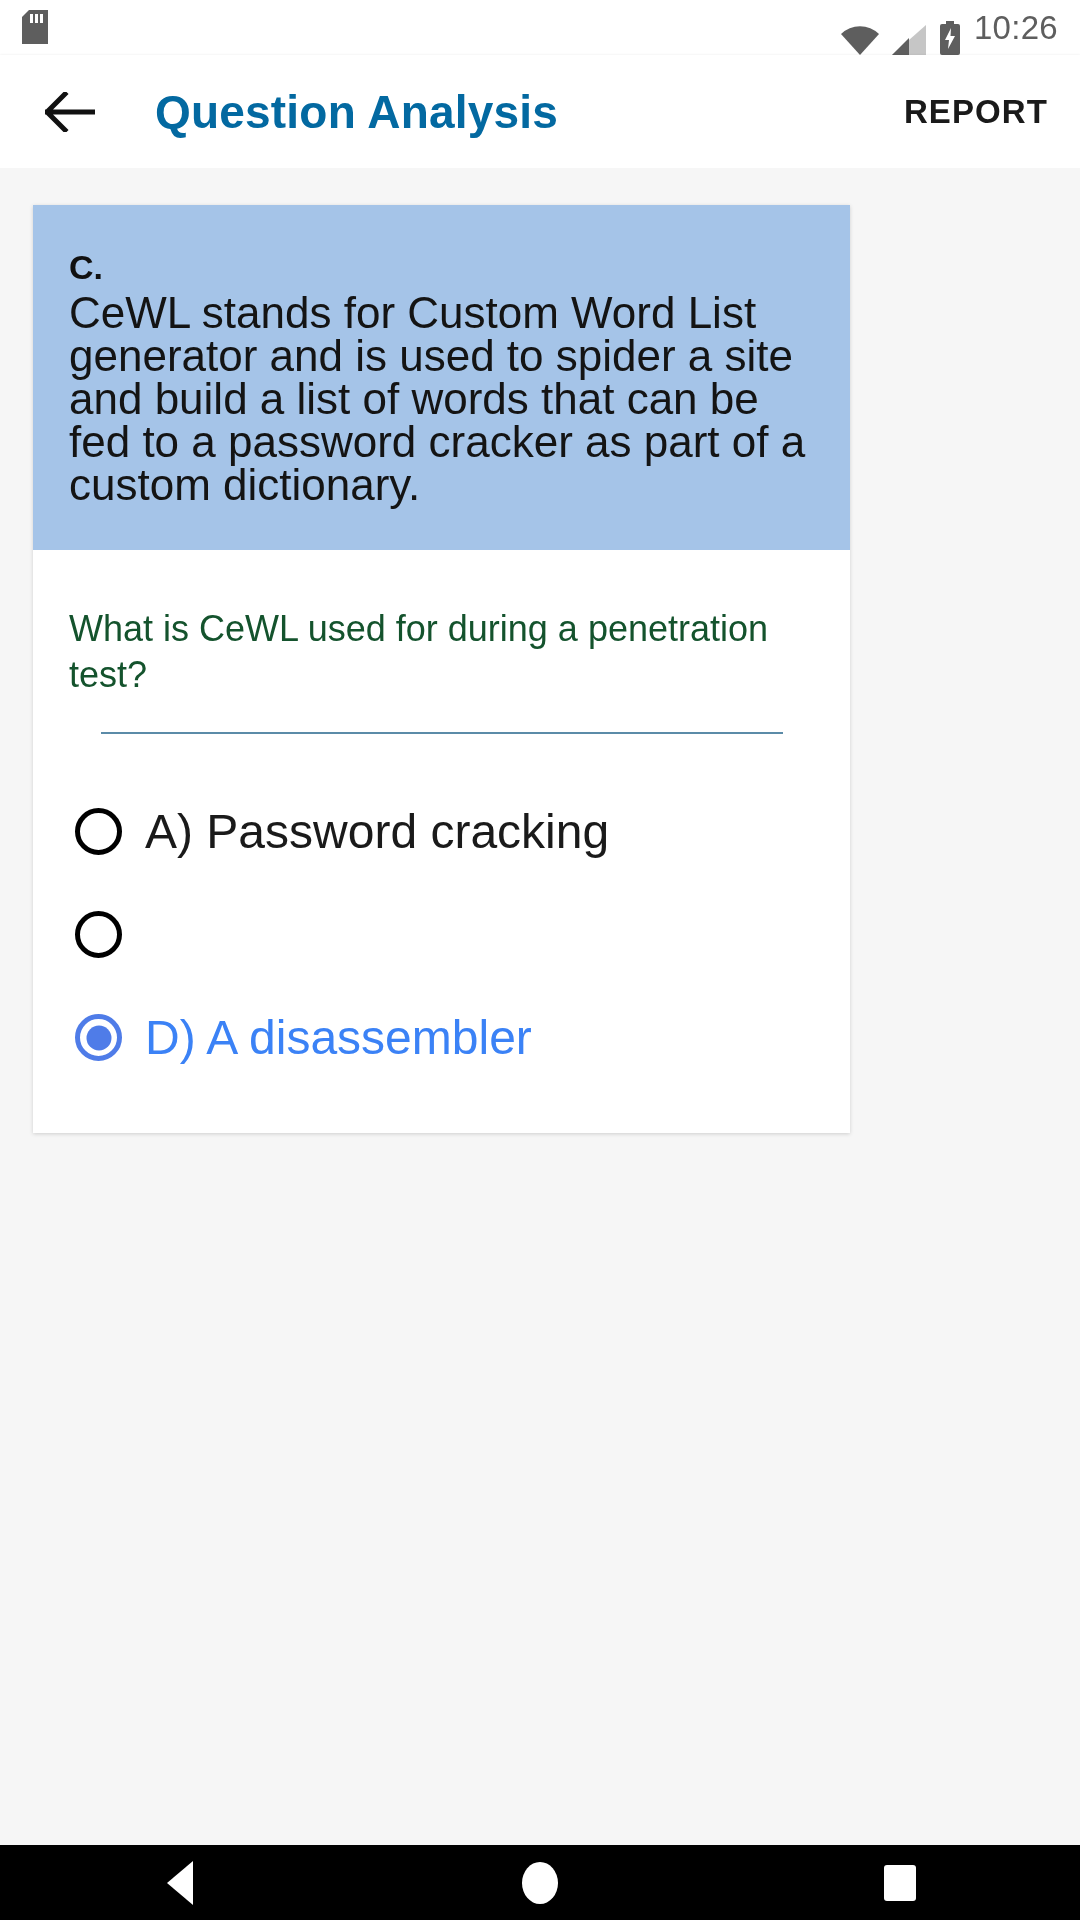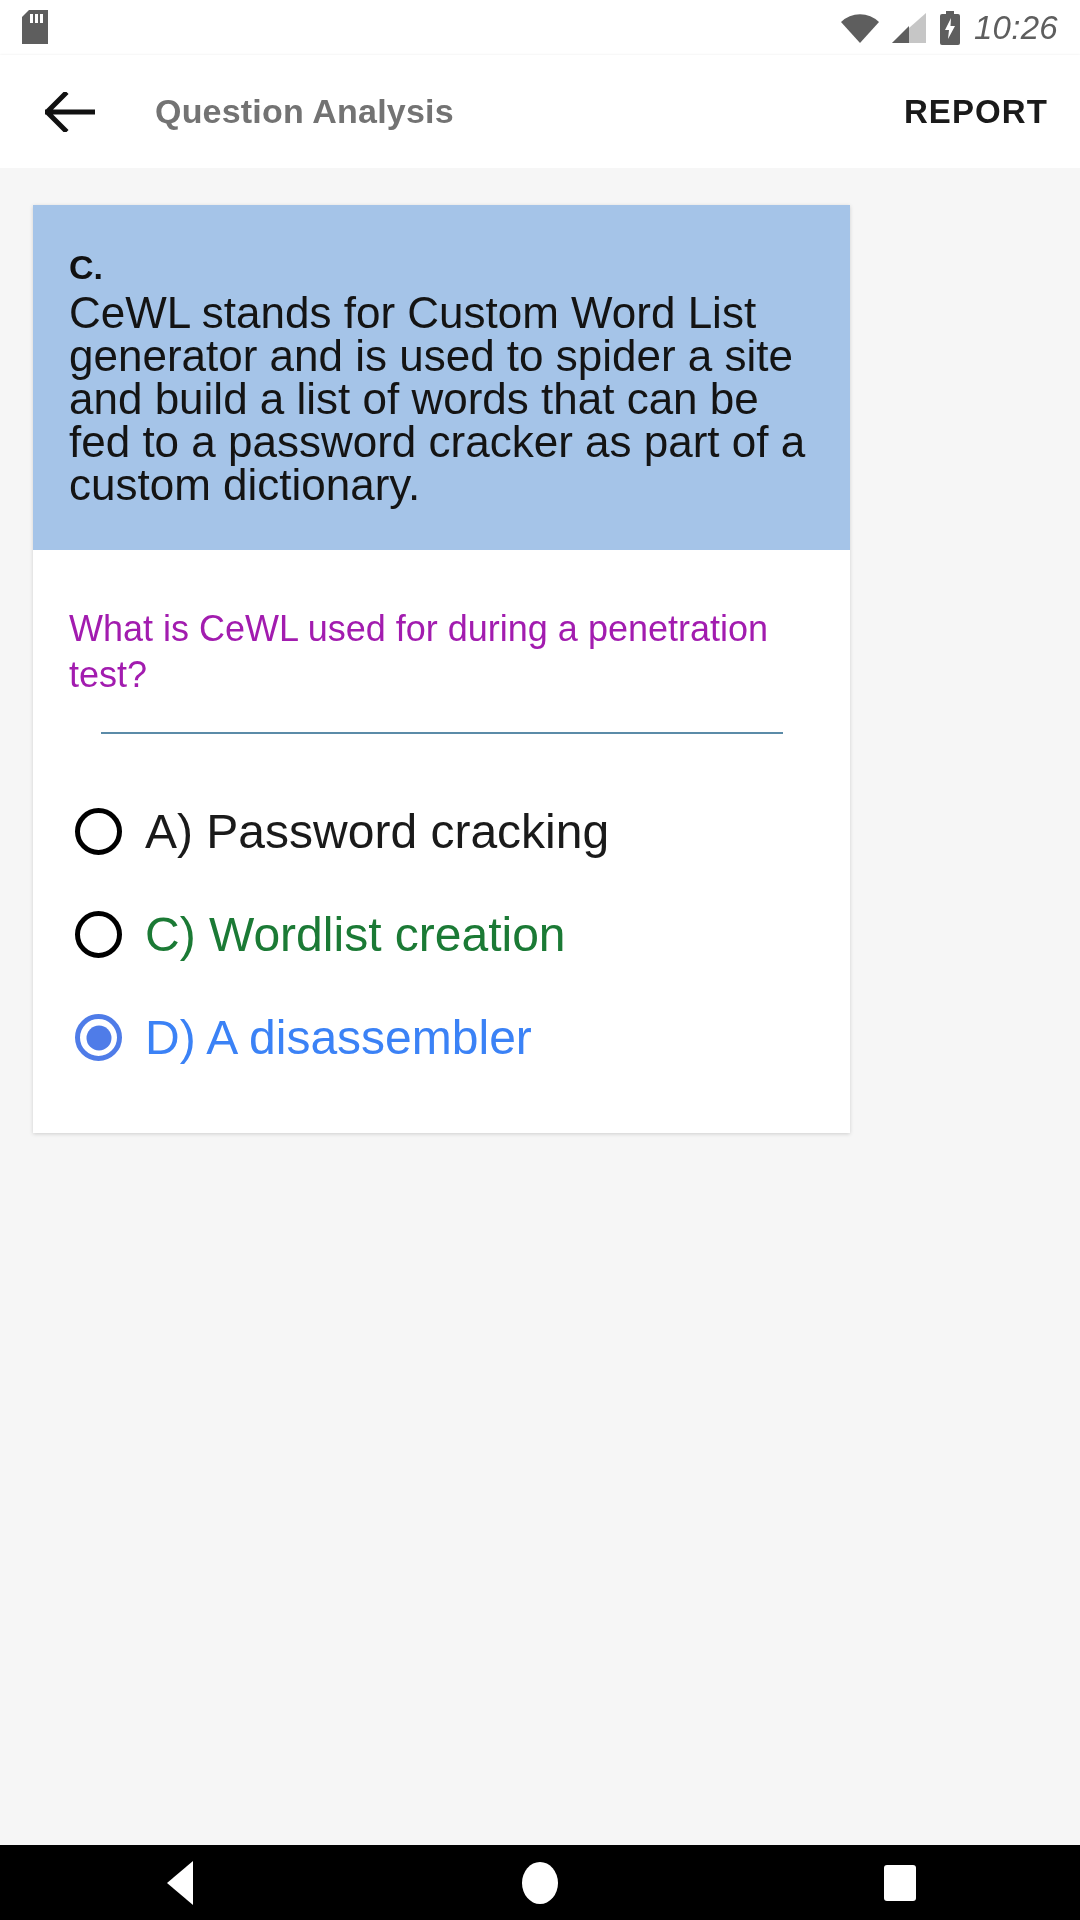--- a/index.html
+++ b/index.html
@@ -10,21 +10,21 @@
     -webkit-font-smoothing:antialiased;
   }
   .phone{position:relative;width:1080px;height:1920px;background:#f4f4f4;}
 
   
   .statusbar{
     position:absolute;top:0;left:0;width:1080px;height:55px;
     background:#ffffff;
   }
   .sb-left{position:absolute;left:22px;top:10px;display:flex;align-items:center;}
-  .sb-right{position:absolute;right:22px;top:0;height:55px;display:flex;align-items:center;gap:13px;font-style:italic;}
+  .sb-right{position:absolute;right:22px;top:0;height:55px;display:flex;align-items:flex-end;gap:13px;}
   .sd-icon{display:block;}
   .wifi-icon,.sig-icon,.batt-icon{display:block;}
   .sb-time{
     font-size:33px;color:#5e5e5e;letter-spacing:0.3px;
     font-family:"Liberation Sans","DejaVu Sans",sans-serif;
     line-height:55px;
   }
 
   
   .appbar{
@@ -32,21 +32,21 @@
     background:#ffffff;
     box-shadow:0 1px 3px rgba(0,0,0,0.18);
   }
   .back-btn{
     position:absolute;left:30px;top:0;height:113px;width:80px;
     display:flex;align-items:center;justify-content:center;cursor:pointer;
   }
   .appbar-title{
     position:absolute;left:155px;top:0;height:113px;
     display:flex;align-items:center;
-    font-size:34px;font-weight:bold;color:#737373;letter-spacing:0.2px;
+    font-size:46px;font-weight:bold;color:#0369a1;letter-spacing:0.2px;
   }
   .report-btn{
     position:absolute;right:32px;top:0;height:113px;
     display:flex;align-items:center;
     font-size:33px;font-weight:bold;color:#1a1a1a;letter-spacing:1.1px;
     cursor:pointer;
     text-align:center;
   }
 
   
@@ -65,21 +65,21 @@
   }
   .explain-letter{
     font-size:34px;font-weight:bold;color:#111;
     line-height:44px;margin:0 0 2px 0;
   }
   .explain-text{
     font-size:44px;color:#141414;line-height:43px;margin:0;
   }
   .qwrap{padding:56px 36px 44px 36px;}
   .qtext{
-    font-size:36px;color:#a21caf;line-height:46px;margin:0 0 34px 0;
+    font-size:36px;color:#14532d;line-height:46px;margin:0 0 34px 0;
   }
   .divider{
     height:2px;background:#5b8ba8;width:682px;margin:0 0 0 32px;
   }
 
   .options{margin-top:46px;}
   .option{
     display:flex;align-items:center;
     height:103px;
     cursor:pointer;
@@ -185,21 +185,20 @@
         <div class="options">
 
           <div class="option">
             <span class="radio"></span>
             <span class="opt-label">A) Password cracking</span>
           </div>
 
 
           <div class="option">
             <span class="radio"></span>
-            <span class="opt-label correct">C) Wordlist creation</span>
           </div>
 
           <div class="option">
             <span class="radio selected"></span>
             <span class="opt-label wrong">D) A disassembler</span>
           </div>
 
         </div>
       </div>
 

